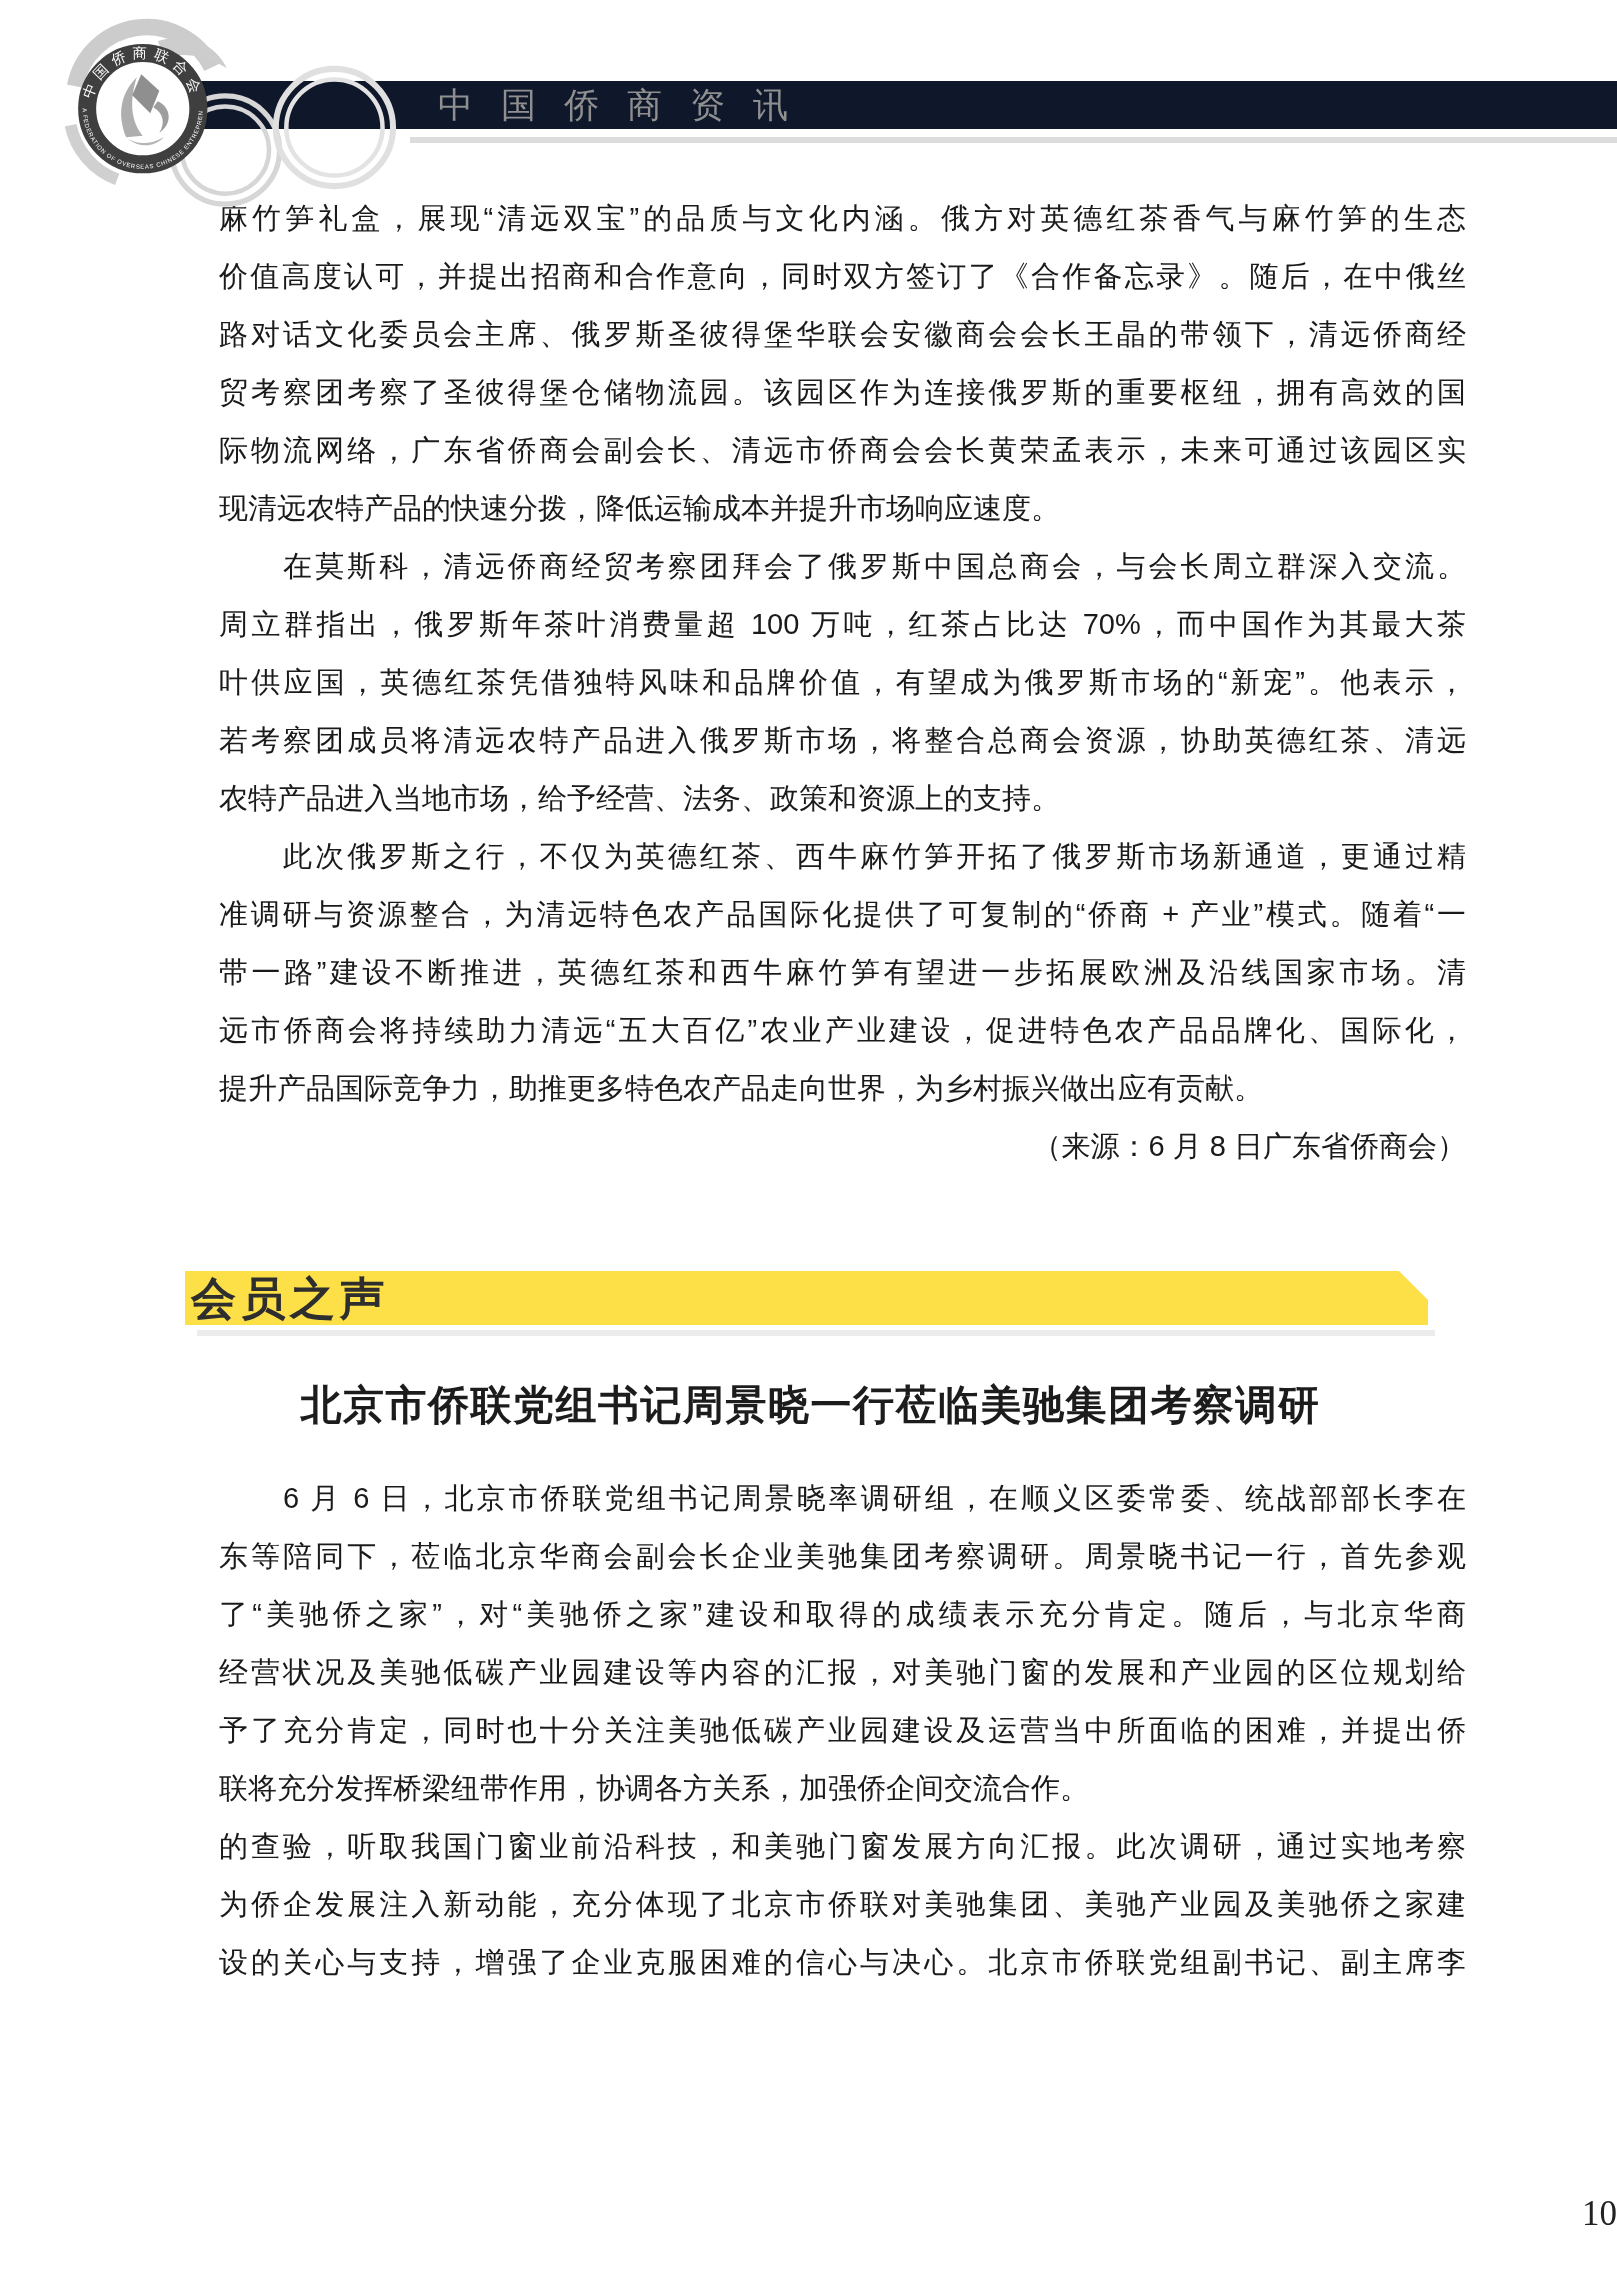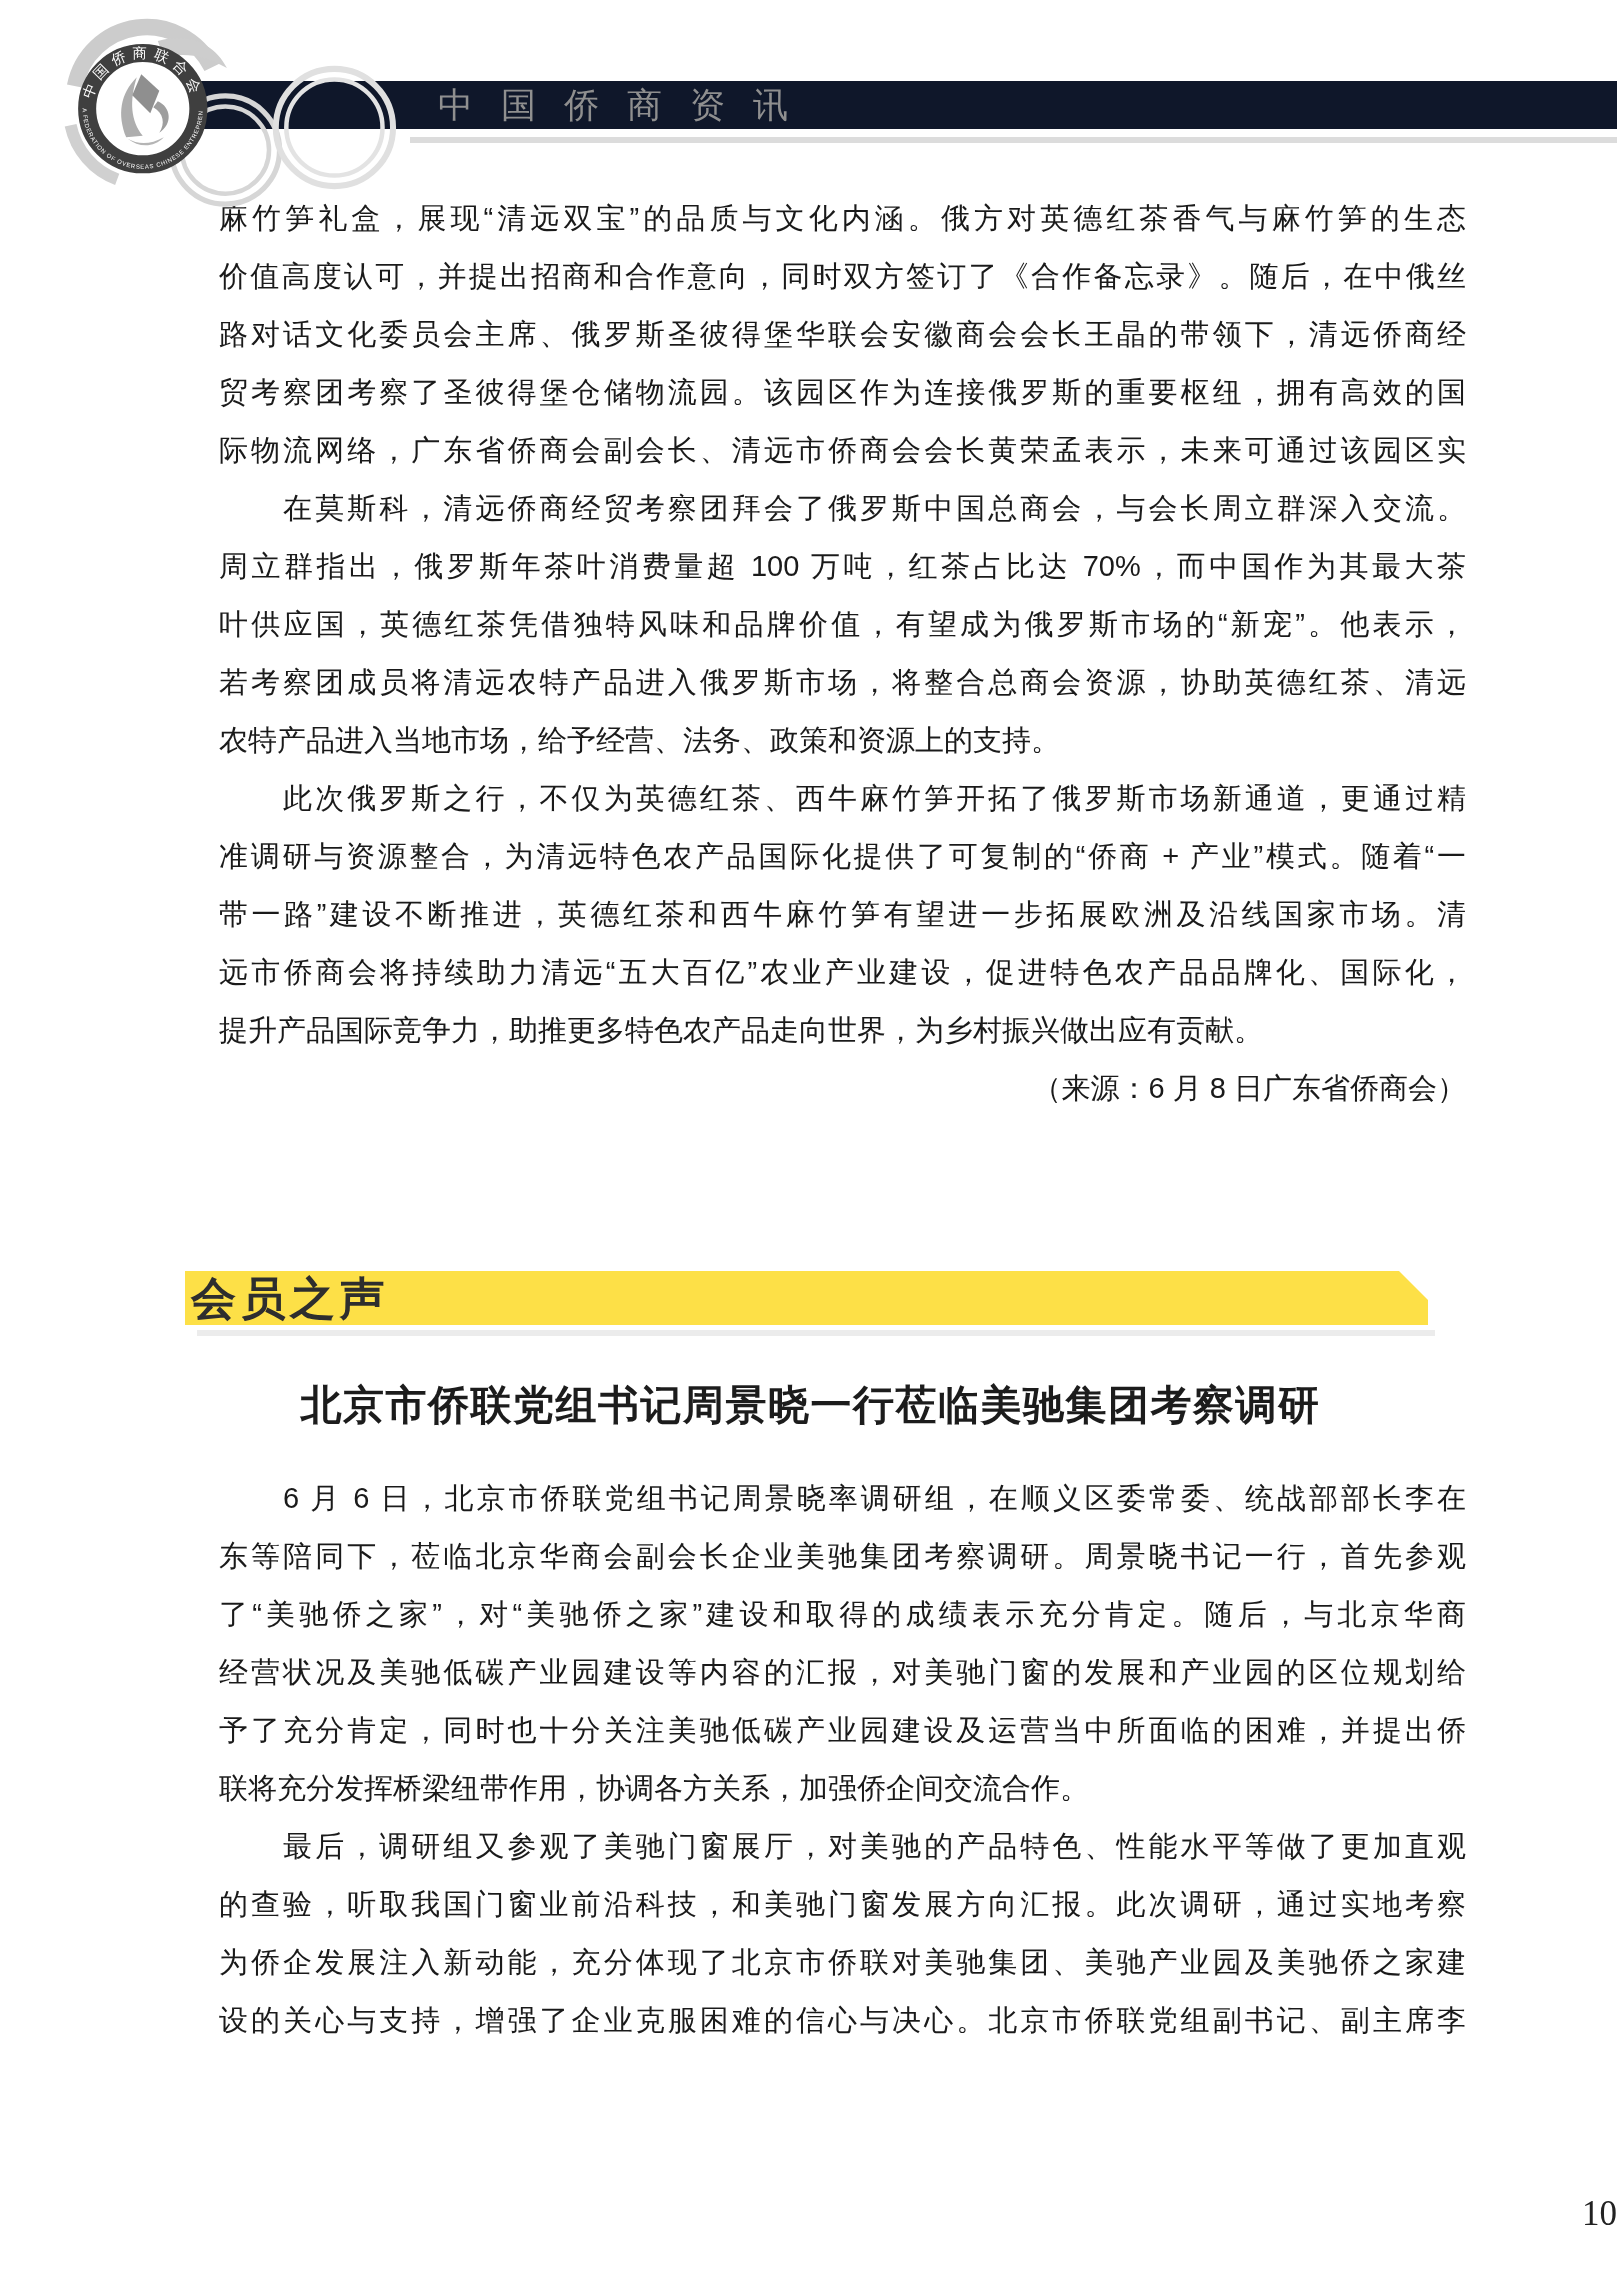--- a/index.html
+++ b/index.html
@@ -117,20 +117,21 @@
   </svg>
 </div>
 
 <div class="col article1">
   <div>
       <div class="line">麻竹笋礼盒，展现“清远双宝”的品质与文化内涵。俄方对英德红茶香气与麻竹笋的生态</div>
       <div class="line">价值高度认可，并提出招商和合作意向，同时双方签订了《合作备忘录》。随后，在中俄丝</div>
       <div class="line">路对话文化委员会主席、俄罗斯圣彼得堡华联会安徽商会会长王晶的带领下，清远侨商经</div>
       <div class="line">贸考察团考察了圣彼得堡仓储物流园。该园区作为连接俄罗斯的重要枢纽，拥有高效的国</div>
       <div class="line">际物流网络，广东省侨商会副会长、清远市侨商会会长黄荣孟表示，未来可通过该园区实</div>
+      <div class="line pl">现清远农特产品的快速分拨，降低运输成本并提升市场响应速度。</div>
     </div>
   <div>
       <div class="line">　　在莫斯科，清远侨商经贸考察团拜会了俄罗斯中国总商会，与会长周立群深入交流。</div>
       <div class="line">周立群指出，俄罗斯年茶叶消费量超 100 万吨，红茶占比达 70%，而中国作为其最大茶</div>
       <div class="line">叶供应国，英德红茶凭借独特风味和品牌价值，有望成为俄罗斯市场的“新宠”。他表示，</div>
       <div class="line">若考察团成员将清远农特产品进入俄罗斯市场，将整合总商会资源，协助英德红茶、清远</div>
       <div class="line pl">农特产品进入当地市场，给予经营、法务、政策和资源上的支持。</div>
     </div>
   <div>
       <div class="line">　　此次俄罗斯之行，不仅为英德红茶、西牛麻竹笋开拓了俄罗斯市场新通道，更通过精</div>
@@ -151,21 +152,20 @@
 <div class="col article2-body">
   <div>
       <div class="line">　　6 月 6 日，北京市侨联党组书记周景晓率调研组，在顺义区委常委、统战部部长李在</div>
       <div class="line">东等陪同下，莅临北京华商会副会长企业美驰集团考察调研。周景晓书记一行，首先参观</div>
       <div class="line">了“美驰侨之家”，对“美驰侨之家”建设和取得的成绩表示充分肯定。随后，与北京华商</div>
       <div class="line">经营状况及美驰低碳产业园建设等内容的汇报，对美驰门窗的发展和产业园的区位规划给</div>
       <div class="line">予了充分肯定，同时也十分关注美驰低碳产业园建设及运营当中所面临的困难，并提出侨</div>
       <div class="line pl">联将充分发挥桥梁纽带作用，协调各方关系，加强侨企间交流合作。</div>
     </div>
   <div class="open">
-      <div class="line">　　最后，调研组又参观了美驰门窗展厅，对美驰的产品特色、性能水平等做了更加直观</div>
       <div class="line">的查验，听取我国门窗业前沿科技，和美驰门窗发展方向汇报。此次调研，通过实地考察</div>
       <div class="line">为侨企发展注入新动能，充分体现了北京市侨联对美驰集团、美驰产业园及美驰侨之家建</div>
       <div class="line">设的关心与支持，增强了企业克服困难的信心与决心。北京市侨联党组副书记、副主席李</div>
     </div>
 </div>
 
 <div class="page-number">10</div>
 
 
 </body></html>

